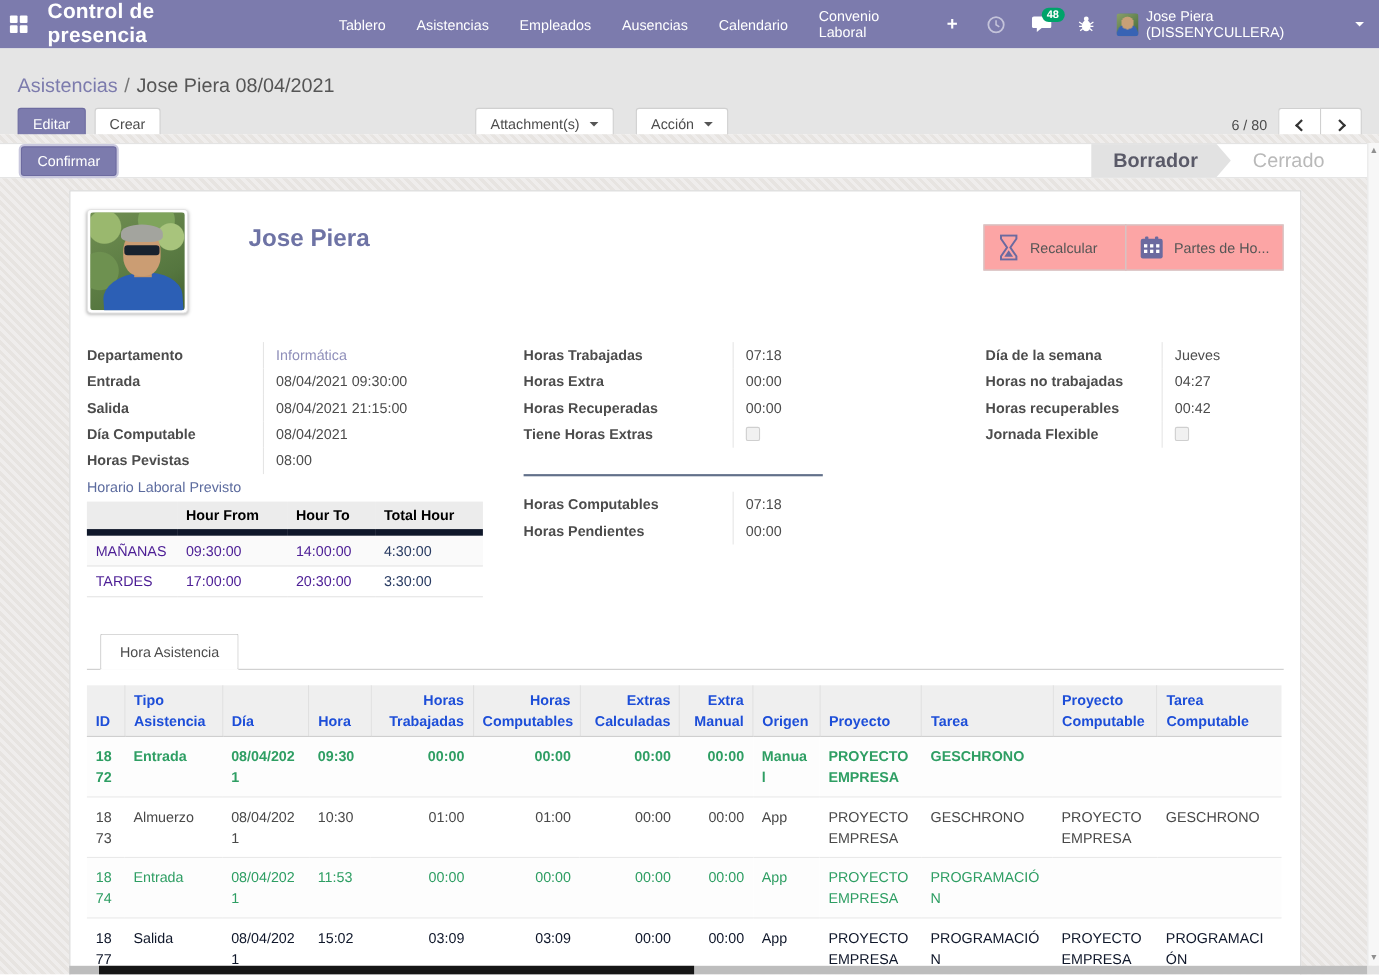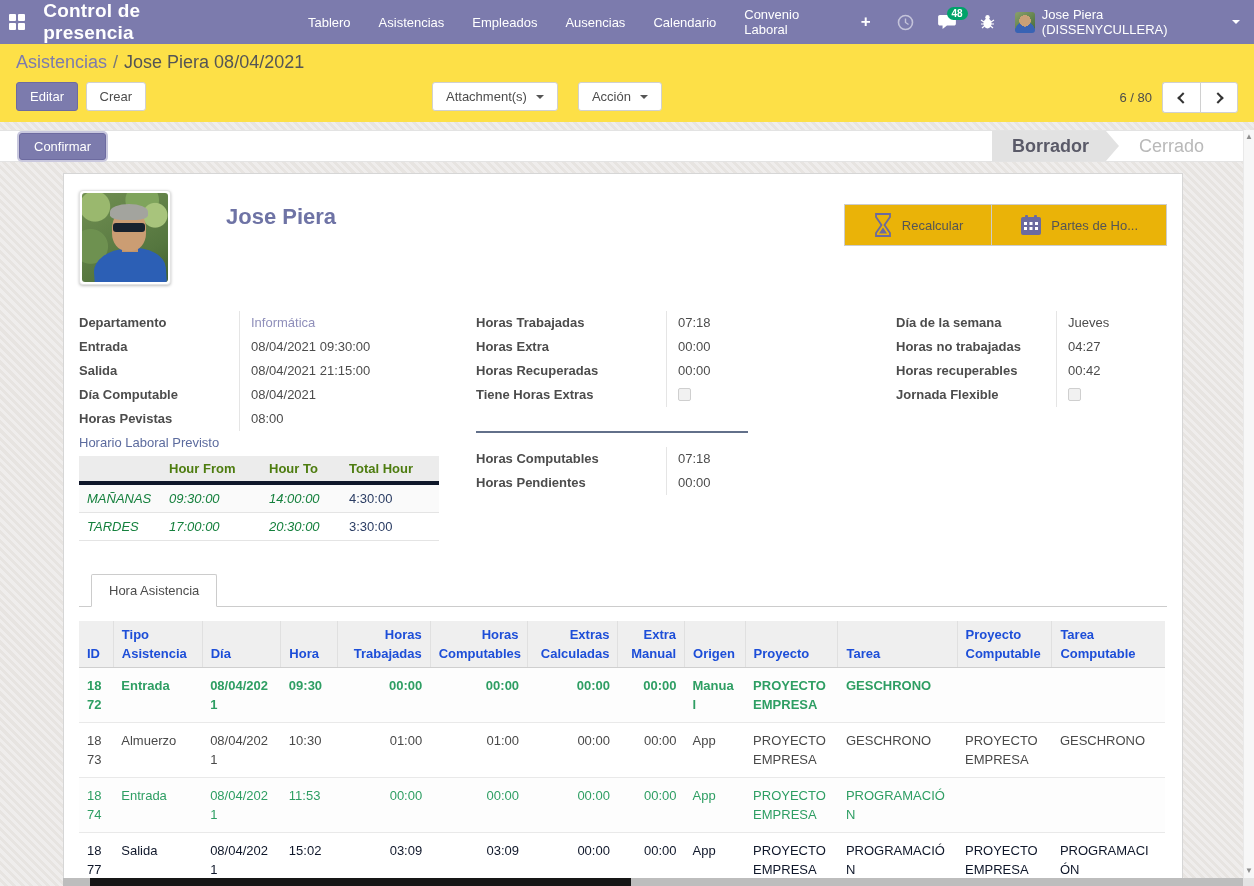--- a/index.html
+++ b/index.html
@@ -31,21 +31,21 @@
   .avatar {
     width:21px; height:21px; border-radius:3px;
     background:
       radial-gradient(circle at 50% 42%, #c9a077 0 36%, transparent 37%),
       radial-gradient(circle at 50% 95%, #3863b4 0 45%, transparent 46%),
       linear-gradient(140deg,#8ba06b,#5d7f4a 60%,#47663a);
   }
   .caret-down { width:0; height:0; border-left:4px solid transparent; border-right:4px solid transparent; border-top:4px solid #fff; }
 
   
-  .control-panel { position:absolute; top:44px; left:0; right:0; height:78px; background:#fde047; padding:8px 16px 0 16px; }
+  .control-panel { position:absolute; top:44px; left:0; right:0; height:78px; background:#e5e5e5; padding:24px 16px 0 16px; }
   .breadcrumb { font-size:18px; color:#555; }
   .breadcrumb .bc-link { color:#7c7bad; cursor:pointer; }
   .bc-sep { color:#777; margin:0 6px; }
   .cp-row { display:flex; align-items:flex-start; margin-top:9px; position:relative; }
   .btn { display:inline-flex; align-items:center; gap:7px; border:1px solid #d0d0d0; background:#fff; color:#4c4c4c;
          font-size:13px; padding:6px 13px; border-radius:3px; cursor:pointer; font-family:inherit; }
   .btn-primary { background:#7c7bad; border-color:#6d6ba0; color:#fff; }
   .cp-left .btn { margin-right:4px; }
   .cp-center { position:absolute; left:416px; display:flex; gap:20px; }
   .cp-right { margin-left:auto; display:flex; align-items:center; }
@@ -85,21 +85,21 @@
       radial-gradient(circle at 10% 60%, #6e9150 0 18%, transparent 19%),
       linear-gradient(150deg,#718f52,#55763f 70%,#43602f); }
   .photo-shirt { position:absolute; bottom:-12px; left:12px; width:72px; height:46px; background:#2c5fb5; border-radius:48% 48% 0 0; transform:rotate(-4deg); }
   .photo-neck { position:absolute; bottom:30px; left:40px; width:16px; height:14px; background:#c2946a; }
   .photo-head { position:absolute; top:16px; left:30px; width:34px; height:42px; background:#cb9d73; border-radius:46% 46% 42% 42%; }
   .photo-hair { position:absolute; top:11px; left:28px; width:38px; height:16px; background:#a3a49e; border-radius:50% 50% 30% 30%; }
   .photo-glasses { position:absolute; top:30px; left:31px; width:32px; height:9px; background:#18222e; border-radius:3px; }
 
   .record-title { margin-left:55px; margin-top:14px; font-size:22px; font-weight:bold; color:#6e73a5; }
   .stat-buttons { margin-left:auto; margin-top:14px; display:flex; }
-  .statbtn { display:flex; align-items:center; gap:9px; border:1px solid #ccc; background:#eab308; padding:8px 28px;
+  .statbtn { display:flex; align-items:center; gap:9px; border:1px solid #ccc; background:#fca5a5; padding:8px 12px;
     font-size:13px; color:#555; cursor:pointer; min-width:130px; }
   .statbtn + .statbtn { margin-left:-1px; }
   .statbtn svg { flex:none; }
 
   
   .field-area { display:flex; margin-top:26px; }
   .fcol1 { width:397px; flex:none; }
   .fcol2 { width:420px; flex:none; }
   .fcol3 { flex:1; }
   .frow { display:flex; height:24px; line-height:24px; }
@@ -108,24 +108,24 @@
   .fcol2 .flabel { width:190px; }
   .fcol3 .flabel { width:160px; }
   .fvalue { border-left:1px solid #e5e5e5; padding-left:11px; color:#4c4c4c; flex:1; }
   .fvalue.linkish { color:#8f8fba; cursor:pointer; }
   .checkbox { display:inline-block; width:13px; height:13px; margin-top:5px; background:#f1f1f1; border:1px solid #cfcfcf; border-radius:2px; }
   .col2-hr { border:none; border-top:2px solid #62708a; width:272px; margin:24px 0 14px 0; }
 
   
   .sched-link { margin-top:4px; color:#5c6b9e; font-size:13px; cursor:default; }
   .sched-table { border-collapse:collapse; margin-top:6px; width:360px; table-layout:fixed; }
-  .sched-table th { background:#ececec; font-weight:bold; text-align:left; color:#4d7c0f; padding:5px 8px; border-bottom:4px solid #0f172a; }
+  .sched-table th { background:#ececec; font-weight:bold; text-align:left; color:#000000; padding:5px 8px; border-bottom:6px solid #0f172a; }
   .sched-table td { padding:6px 8px; border-bottom:1px solid #e4e4e4; }
   .sched-table tr.srow:nth-child(odd) td { background:#fafafa; }
-  .sched-name, .sched-time { color:#15803d;font-style:italic; }
+  .sched-name, .sched-time { color:#4c1d95; }
   .sched-total { color:#2a3c63; }
   .c-name { width:82px; } .c-from { width:100px; } .c-to { width:80px; } .c-total { width:98px; }
 
   
   .tabs { display:flex; margin-top:32px; border-bottom:1px solid #ccc; padding-left:12px; }
   .tab { padding:8px 17px; font-size:13px; cursor:pointer; position:relative; top:1px; }
   .tab.active { background:#fff; border:1px solid #ccc; border-bottom:1px solid #fff; color:#4c4c4c; border-radius:2px 2px 0 0; }
   .tab.inactive { color:#8e8ea8; }
 
   

